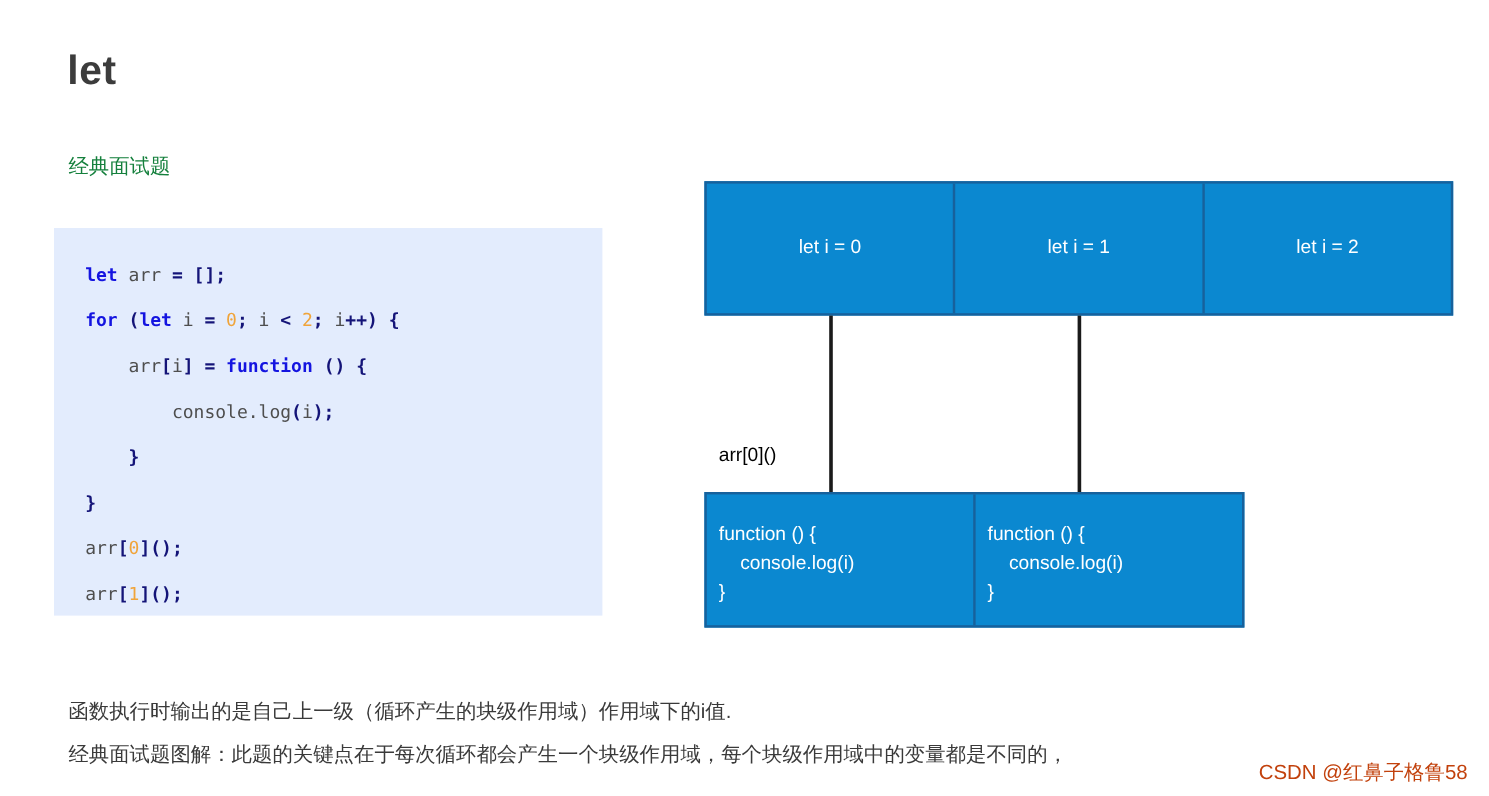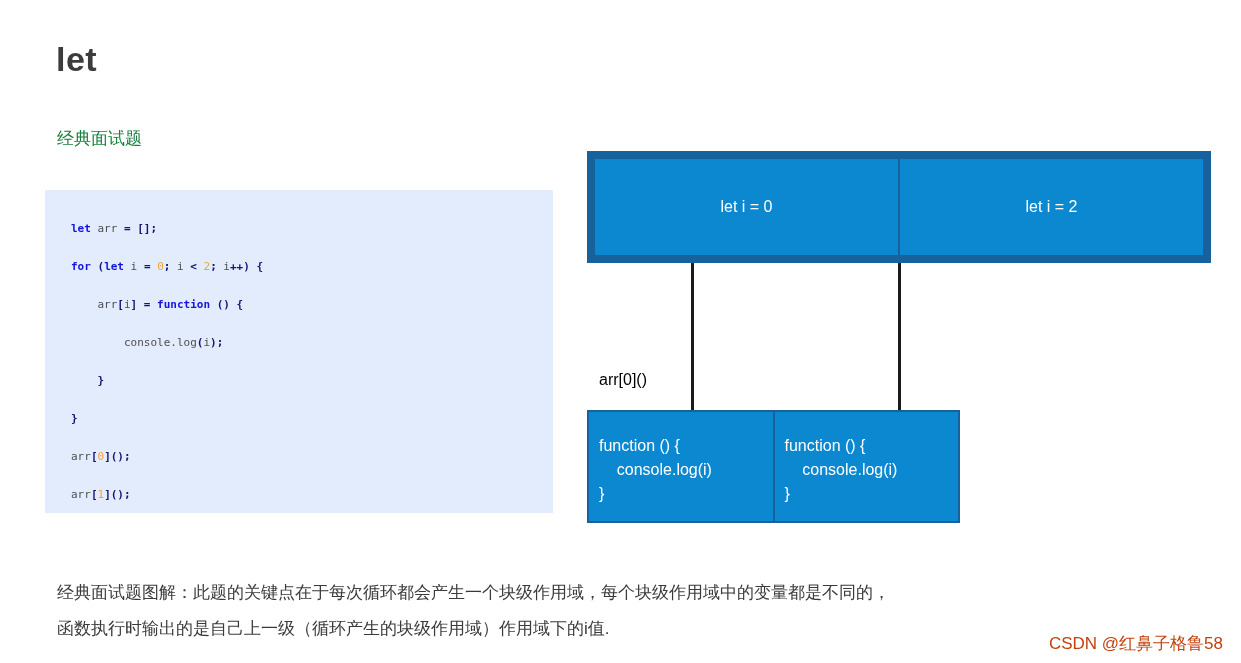--- a/index.html
+++ b/index.html
@@ -36,27 +36,27 @@
     font-size: 17px;
     color: #15803d;
     line-height: 1;
   }
 
   
   #code-block {
     position: absolute;
     left: 45px;
     top: 190px;
-    width: 508px;
+    width: 457px;
     height: 323px;
     background: #e3ecfd;
     box-sizing: border-box;
     padding: 20px 0 0 26px;
     font-family: "DejaVu Sans Mono", "Liberation Mono", monospace;
-    font-size: 11px;
+    font-size: 15px;
     line-height: 38px;
     white-space: pre;
     color: #4e4e4e;
   }
   #code-block .ln { display: block; height: 38px; }
   .k  { color: #1414e0; font-weight: bold; }   
   .p  { color: #141478; font-weight: bold; }   
   .n  { color: #f0a43a; }                      
   .t  { color: #4e4e4e; }                      
 
@@ -69,40 +69,40 @@
     height: 372px;
   }
   .scope-row {
     position: absolute;
     left: 0;
     top: 0;
     width: 624px;
     height: 112px;
     display: flex;
     box-sizing: border-box;
-    border: 8px solid #0c4a6e;
+    border: 2px solid #0c4a6e;
     background: #0b88d0;
   }
   .scope-cell {
     flex: 1 1 0;
     display: flex;
     align-items: center;
     justify-content: center;
     color: #ffffff;
     font-size: 16px;
     box-sizing: border-box;
     border-right: 2px solid #17619c;
   }
   .scope-cell:last-child { border-right: none; }
 
   .fn-row {
     position: absolute;
     left: 0;
     top: 259px;
-    width: 373px;
+    width: 450px;
     height: 113px;
     display: flex;
     box-sizing: border-box;
     border: 2px solid #17619c;
     background: #0b88d0;
   }
   .fn-cell {
     flex: 1 1 0;
     box-sizing: border-box;
     border-right: 2px solid #17619c;
@@ -160,20 +160,21 @@
 <div id="page-title">let</div>
 
 <div id="subtitle">经典面试题</div>
 
 <div id="code-block"><span class="ln"><span class="k">let</span><span class="t"> arr </span><span class="p">=</span><span class="t"> </span><span class="p">[];</span></span><span class="ln"><span class="k">for</span><span class="t"> </span><span class="p">(</span><span class="k">let</span><span class="t"> i </span><span class="p">=</span><span class="t"> </span><span class="n">0</span><span class="p">;</span><span class="t"> i </span><span class="p">&lt;</span><span class="t"> </span><span class="n">2</span><span class="p">;</span><span class="t"> i</span><span class="p">++)</span><span class="t"> </span><span class="p">{</span></span><span class="ln"><span class="t">    arr</span><span class="p">[</span><span class="t">i</span><span class="p">]</span><span class="t"> </span><span class="p">=</span><span class="t"> </span><span class="k">function</span><span class="t"> </span><span class="p">()</span><span class="t"> </span><span class="p">{</span></span><span class="ln"><span class="t">        console.log</span><span class="p">(</span><span class="t">i</span><span class="p">);</span></span><span class="ln"><span class="t">    </span><span class="p">}</span></span><span class="ln"><span class="p">}</span></span><span class="ln"><span class="t">arr</span><span class="p">[</span><span class="n">0</span><span class="p">]();</span></span><span class="ln"><span class="t">arr</span><span class="p">[</span><span class="n">1</span><span class="p">]();</span></span></div>
 
 <div id="diagram">
 
   <div class="scope-row" style="background: rgb(11, 136, 208); border-color: rgb(23, 97, 156);">
     <div class="scope-cell" style="border-right-color: rgb(23, 97, 156); color: rgb(255, 255, 255);">let i = 0</div>
+    <div class="scope-cell" style="border-right-color: rgb(23, 97, 156); color: rgb(255, 255, 255);">let i = 1</div>
     <div class="scope-cell" style="border-right-color: rgb(23, 97, 156); color: rgb(255, 255, 255); text-align: right;">let i = 2</div>
   </div>
 
   <div class="connector" id="connector-0" style="background: rgb(26, 26, 26);"></div>
   <div class="connector" id="connector-1" style="background: rgb(26, 26, 26);"></div>
 
   <div class="call-label" id="call-label-0">arr[0]()</div>
   <div class="call-label" id="call-label-1">arr[1]()</div>
 
   <div class="fn-row" style="background: rgb(11, 136, 208); border-color: rgb(23, 97, 156);">
@@ -181,17 +182,17 @@
     console.log(i)
 }</div>
     <div class="fn-cell" style="border-right-color: rgb(23, 97, 156); color: rgb(255, 255, 255);">function () {
     console.log(i)
 }</div>
   </div>
 
 </div>
 
 <div id="caption">
+  <span class="cline">函数执行时输出的是自己上一级（循环产生的块级作用域）作用域下的i值.</span>
   <span class="cline">经典面试题图解：此题的关键点在于每次循环都会产生一个块级作用域，每个块级作用域中的变量都是不同的，</span>
-  <span class="cline">函数执行时输出的是自己上一级（循环产生的块级作用域）作用域下的i值.</span>
 </div>
 
 <div id="watermark">CSDN @红鼻子格鲁58</div>
 
 </body></html>

